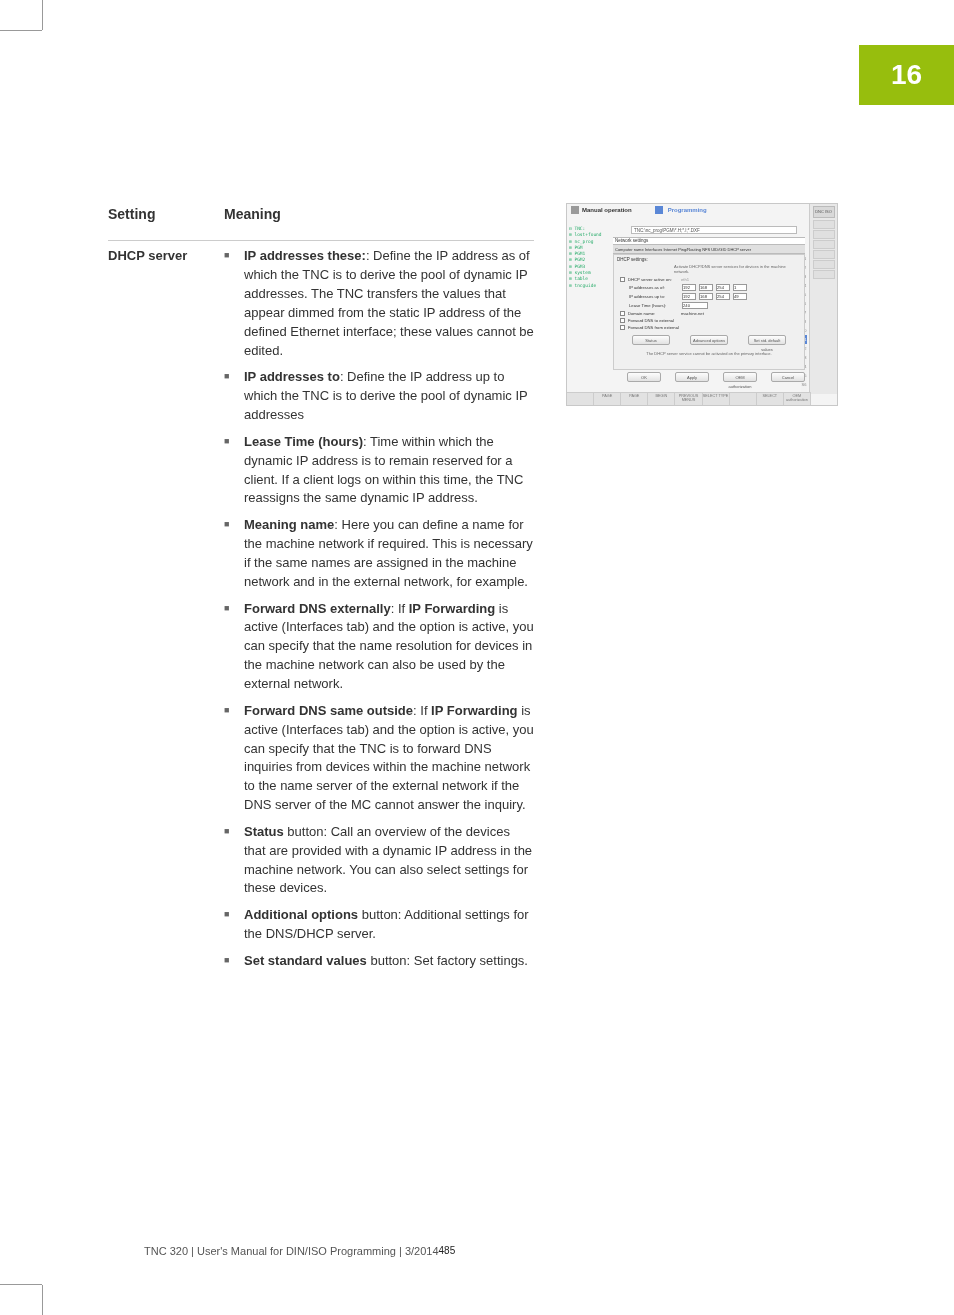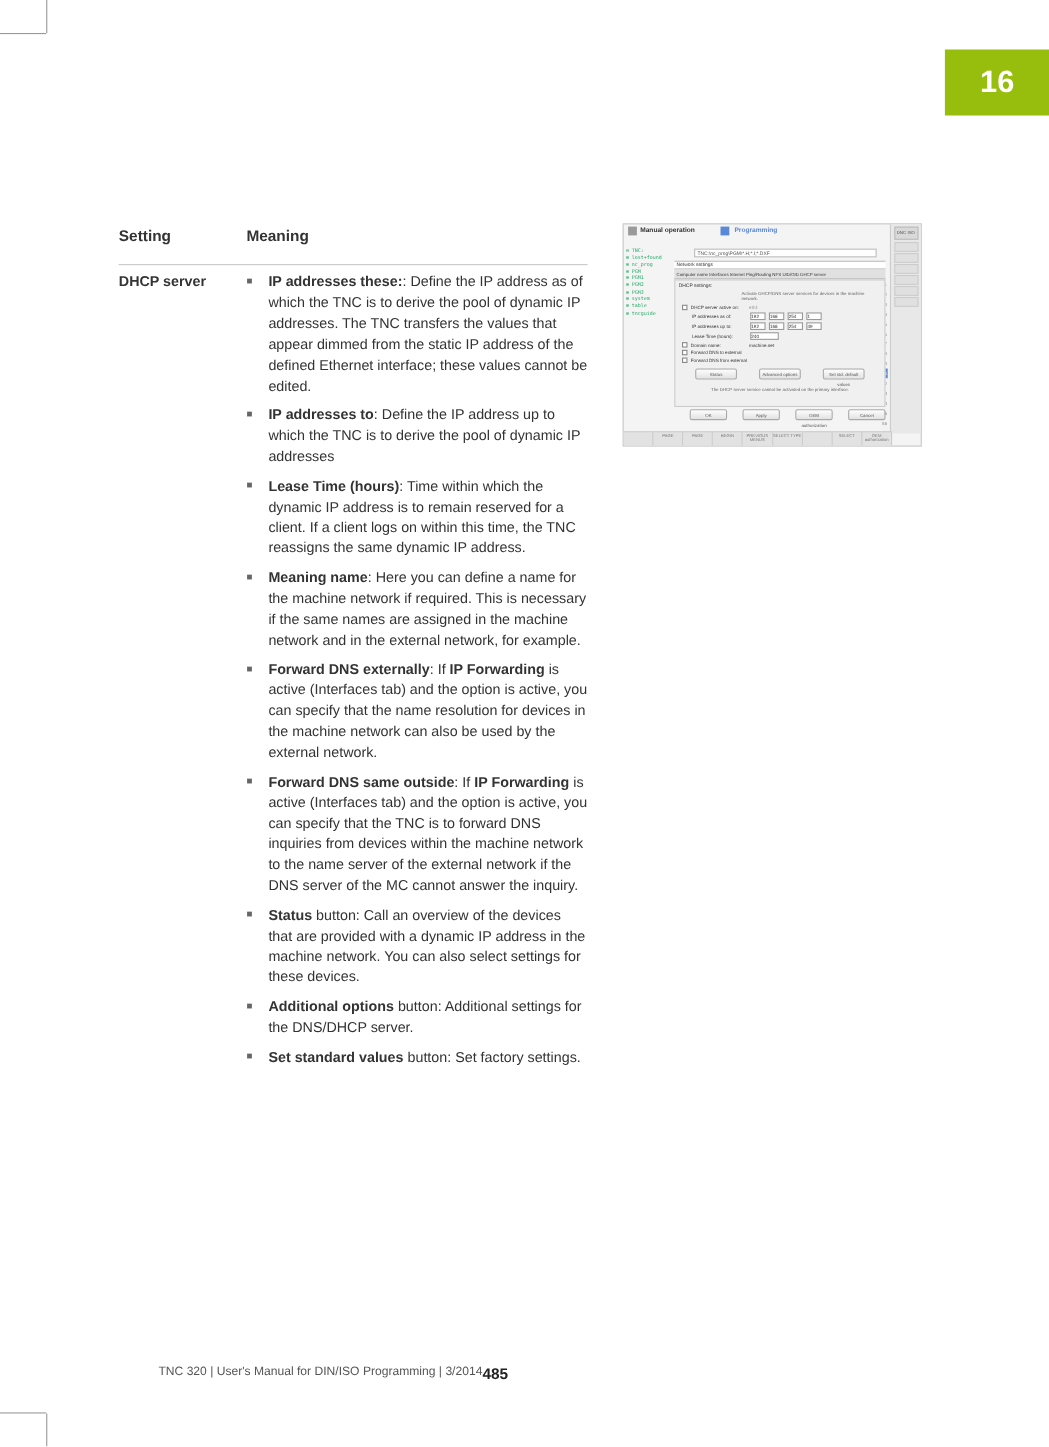--- a/index.html
+++ b/index.html
@@ -48,21 +48,21 @@
   .ss-btn { width: 38px; height: 10px; border: 1px solid #aaa; background: linear-gradient(#fdfdfd,#e2e2e2); font-size: 4px; text-align: center; line-height: 9px; color: #555; border-radius: 2px; }
   .ss-hint { text-align: center; font-size: 4px; color: #666; padding: 2px 0 4px 0; }
   .ss-action-row { position: absolute; left: 60px; top: 168px; display: flex; gap: 14px; }
   .ss-action-row .ss-btn { width: 34px; }
   .ss-softkeys { position: absolute; left: 0; bottom: 0; width: 244px; height: 13px; background: #e2e2e2; display: flex; border-top: 1px solid #ccc; }
   .ss-sk { flex: 1; border-right: 1px solid #ccc; font-size: 3.8px; color: #777; text-align: center; line-height: 1; padding-top: 2px; }
   .ss-scrollbar { position: absolute; top: 50px; right: 30px; width: 6px; height: 136px; }
   .ss-scroll-tick { width: 6px; height: 9px; background: #f2f2f2; margin-bottom: 0px; text-align: center; font-size: 4px; color: #888; line-height: 9px; }
   .ss-scroll-tick.active { background: #5a87d6; color: #fff; }
   .footer { position: absolute; left: 108px; bottom: 58px; right: 75px; font-size: 11px; color: #555; display: flex; justify-content: flex-start; margin-left: 36px; }
-  .footer .pg { font-weight: bold; color: #222; font-size: 14px; }
+  .footer .pg { font-weight: normal; color: #222; font-size: 10px; }
 </style>
 </head>
 <body>
 
 <div class="page">
   <div class="crop-tl-v"></div>
   <div class="crop-tl-h"></div>
   <div class="crop-bl-v"></div>
   <div class="crop-bl-h"></div>
 

